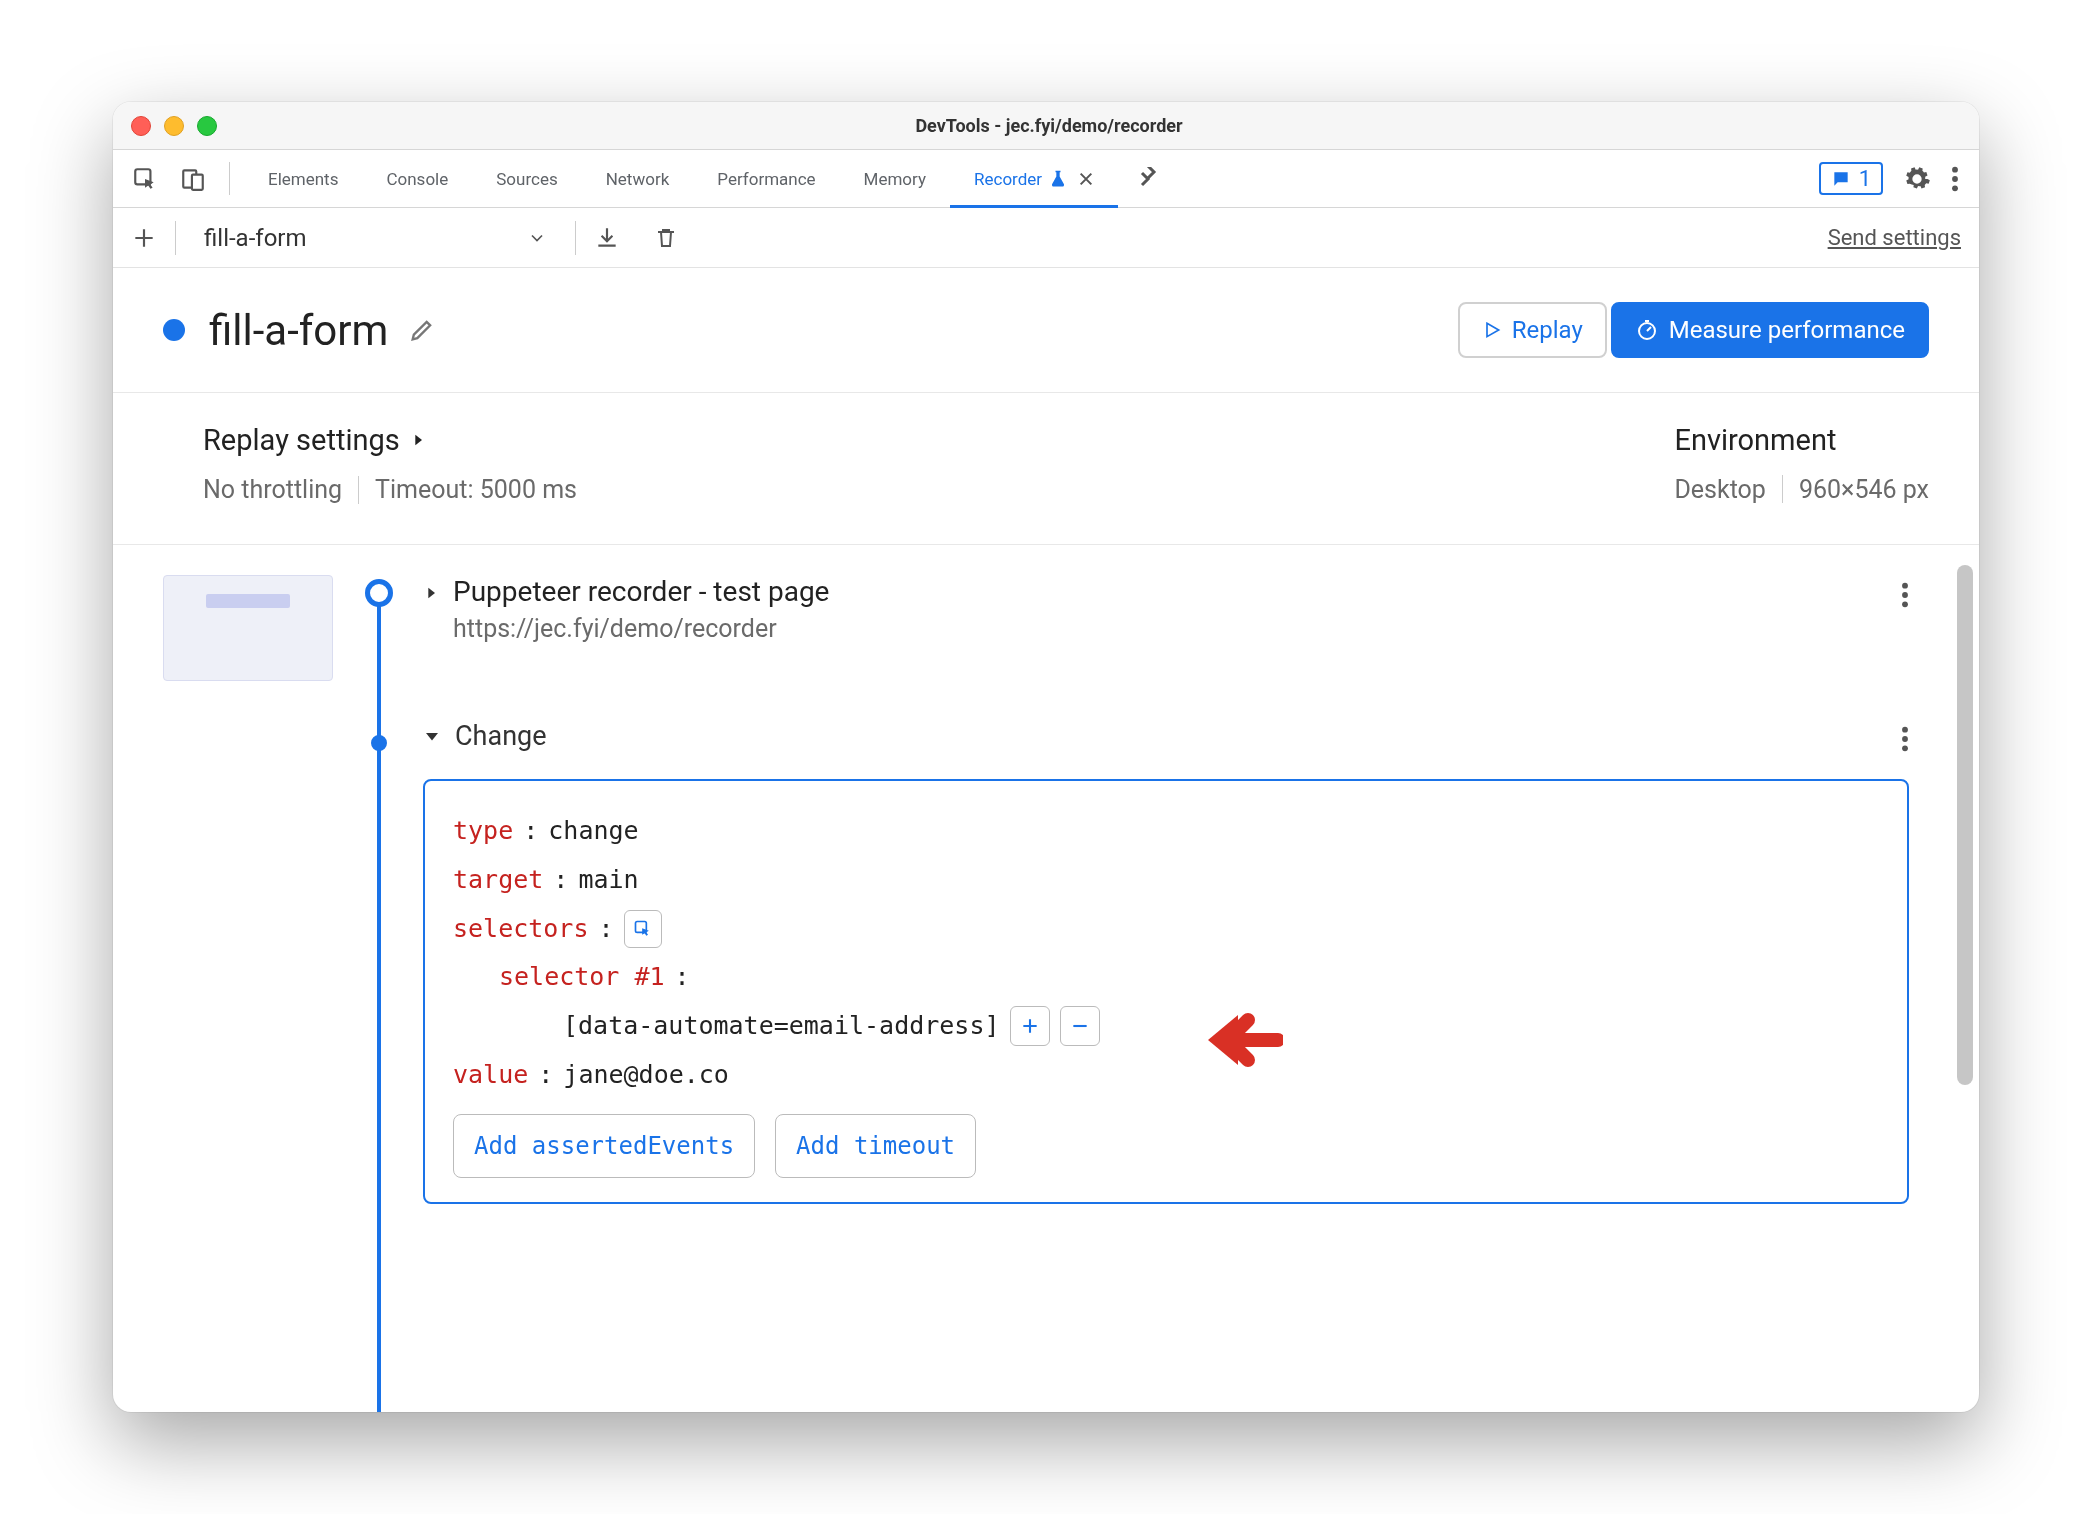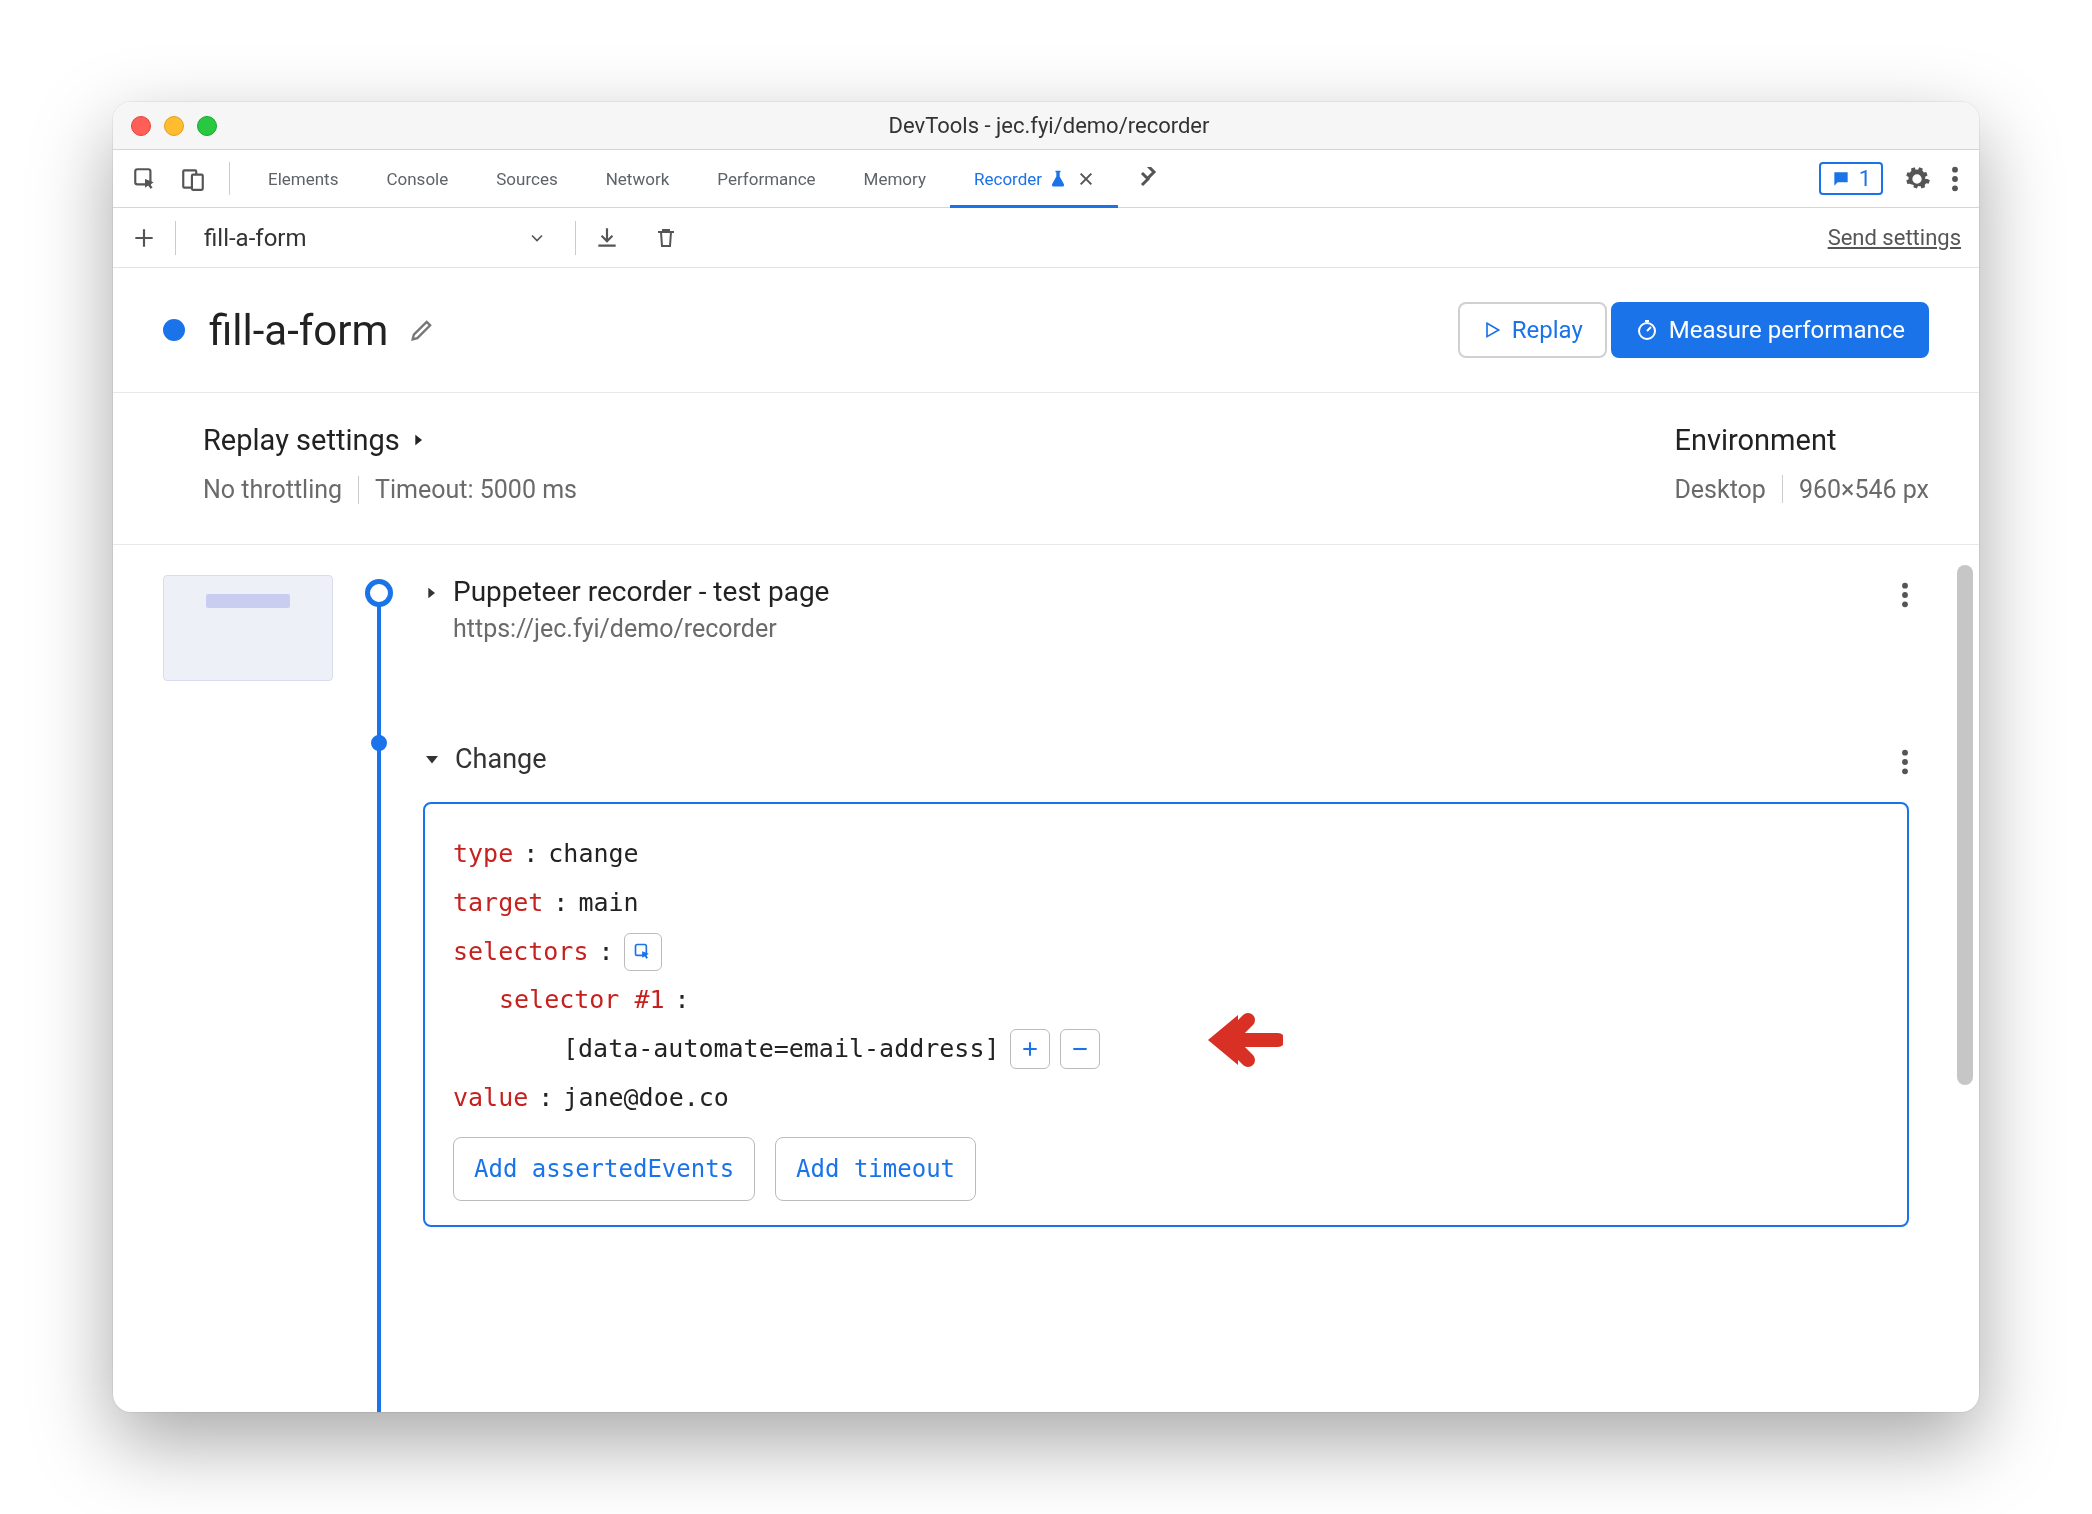--- a/index.html
+++ b/index.html
@@ -30,21 +30,21 @@
     display: flex;
     align-items: center;
     padding: 0 18px;
     background: #f6f6f6;
   }
   .traffic { display: flex; gap: 13px; }
   .dot { width: 20px; height: 20px; border-radius: 50%; }
   .dot.red { background: #ff5f57; border:1px solid #e14437;}
   .dot.yellow { background: #febc2e; border:1px solid #dfa023;}
   .dot.green { background: #28c840; border:1px solid #17a82e;}
-  .title { flex:1; text-align:center; font-size: 22px; font-weight:400; color:#333; margin-left:-80px;}
+  .title { flex:1; text-align:center; font-size: 18px; font-weight:700; color:#333; margin-left:-80px;}
   
   .tabs-row {
     height: 58px;
     border-bottom: 1px solid #d6d6d6;
     display: flex;
     align-items: stretch;
     padding: 0 10px;
     gap: 4px;
     background:#fff;
   }
@@ -93,21 +93,21 @@
   .timeline-col { position:relative; width:60px; flex-shrink:0;}
   .timeline-line { position:absolute; left:14px; top:18px; bottom:0; width:4px; background:#1a73e8;}
   .t-node { position:absolute; left:2px; width:28px;height:28px;border-radius:50%;background:#fff;border:5px solid #1a73e8;}
   .t-node.small { width:16px;height:16px;border-width:8px; left:8px;}
   .content-col { flex:1; padding-right:20px; position:relative;}
   .step-hdr { display:flex; align-items:flex-start; gap:14px; }
   .step-hdr .tri{ margin-top:10px;}
   .step-title { font-size:28px; font-weight:400; color:#222;}
   .step-url { font-size:25px; color:#6a6a6a; margin-top:6px;}
   .step-menu { margin-left:auto; color:#555; padding-top:6px;}
-  .step2 { margin-top:99px; }
+  .step2 { margin-top:76px; }
   .step2-hdr { display:flex; align-items:center; gap:14px;}
   .step2-title { font-size:27px; color:#333;}
   .detail-box { margin-top:26px; border:2px solid #1a73e8; border-radius:8px; padding:26px 28px 24px 28px; font-family: ui-monospace, Menlo, Consolas, monospace; font-size:25px; line-height:1.95; color:#222;}
   .detail-box .k { color:#c5221f;}
   .detail-box .row { display:flex; align-items:center; gap:10px; flex-wrap:wrap;}
   .sel-icon { display:inline-flex; width:38px;height:38px;border:1px solid #bbb;border-radius:6px;align-items:center;justify-content:center;color:#1a73e8;}
   .indent1{ padding-left:46px;text-align:center;}
   .indent2{ padding-left:110px;}
   .mini-btn { display:inline-flex;width:40px;height:40px;border:1px solid #bbb;border-radius:6px;align-items:center;justify-content:center;color:#1a73e8;font-size:30px;}
   .chips { display:flex; gap:20px; margin-top:14px;}

